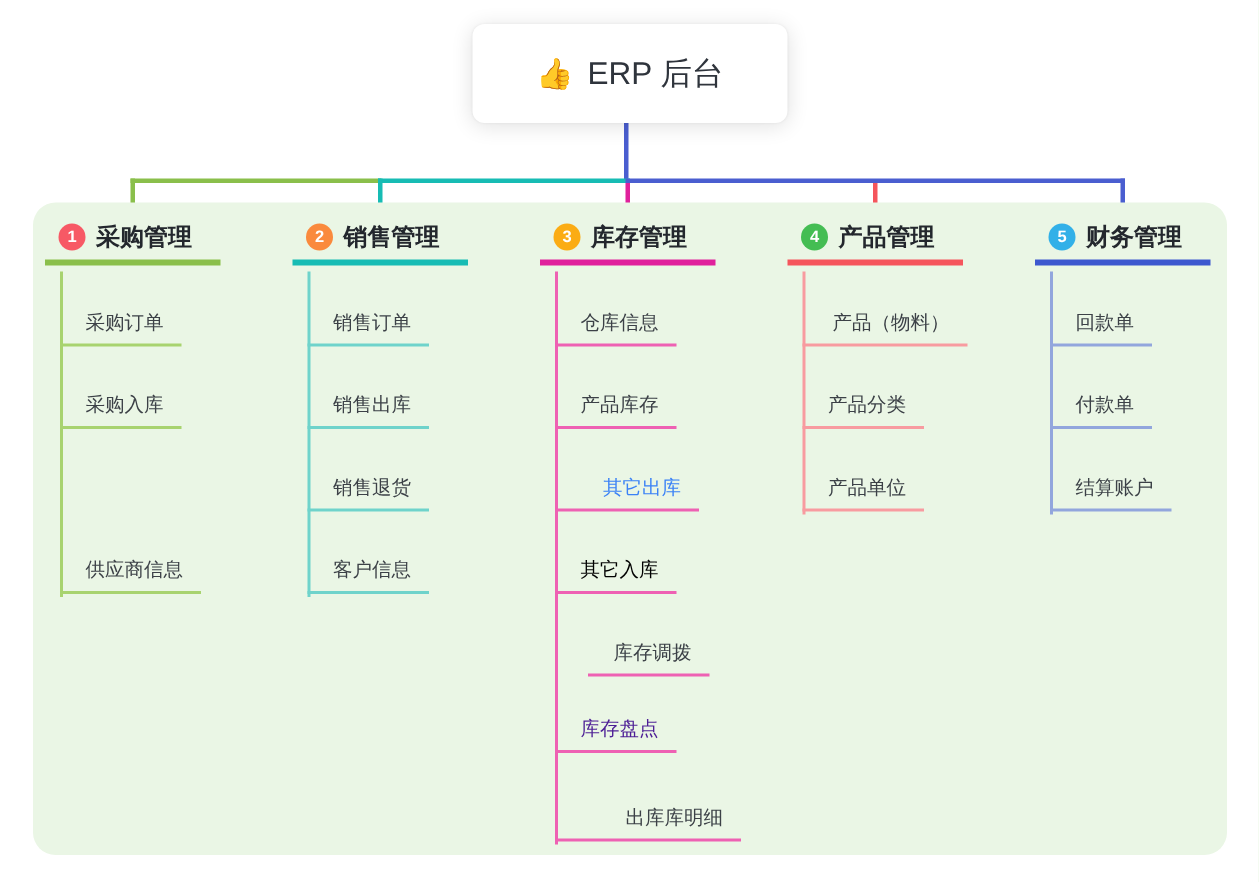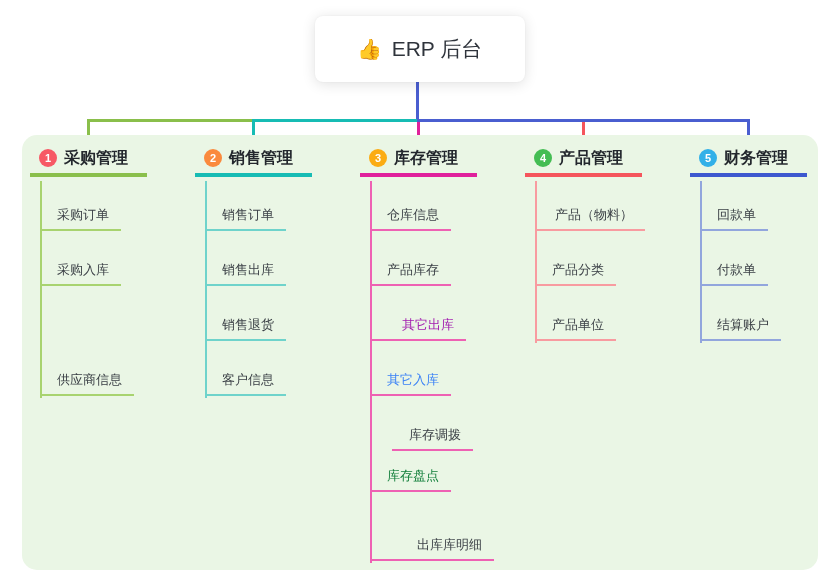--- a/index.html
+++ b/index.html
@@ -103,24 +103,24 @@
         <div class="child" style="top: 228px; border-bottom-color: rgb(111, 211, 203); color: rgb(60, 65, 71);">客户信息</div>
       </div>
       <div class="branch" style="left: 360px;">
         <div class="bheader" style="border-bottom-color: rgb(224, 33, 156);">
           <span class="badge" style="background: rgb(251, 172, 20);">3</span>
           <span style="color: rgb(35, 39, 45);">库存管理</span>
         </div>
         <div class="trunk" style="background: rgb(238, 97, 179); height: 382px;"></div>
         <div class="child" style="top: 63px; border-bottom-color: rgb(238, 97, 179); color: rgb(60, 65, 71);">仓库信息</div>
         <div class="child" style="top: 118px; border-bottom-color: rgb(238, 97, 179); color: rgb(60, 65, 71);">产品库存</div>
-        <div class="child" style="top: 173px; border-bottom-color: rgb(238, 97, 179); color: #a21caf; padding-left: 32px;">其它出库</div>
-        <div class="child" style="top: 228px; border-bottom-color: rgb(238, 97, 179); color: #3b82f6;">其它入库</div>
+        <div class="child" style="top: 173px; border-bottom-color: rgb(238, 97, 179); color: #3b82f6; padding-left: 32px;">其它出库</div>
+        <div class="child" style="top: 228px; border-bottom-color: rgb(238, 97, 179); color: #000000;">其它入库</div>
         <div class="child" style="top: 283px; border-bottom-color: rgb(238, 97, 179); color: rgb(60, 65, 71); margin-left: 22px;">库存调拨</div>
-        <div class="child" style="top: 324px; border-bottom-color: rgb(238, 97, 179); color: #15803d; text-align: center;">库存盘点</div>
+        <div class="child" style="top: 334px; border-bottom-color: rgb(238, 97, 179); color: #4c1d95; text-align: center;">库存盘点</div>
         <div class="child" style="top: 393px; border-bottom-color: rgb(238, 97, 179); color: rgb(60, 65, 71); padding-left: 47px;">出库库明细</div>
       </div>
       <div class="branch" style="left: 525px;">
         <div class="bheader" style="border-bottom-color: rgb(245, 85, 92);">
           <span class="badge" style="background: rgb(68, 189, 83);">4</span>
           <span style="color: rgb(35, 39, 45);">产品管理</span>
         </div>
         <div class="trunk" style="background: rgb(248, 155, 160); height: 162px;"></div>
         <div class="child" style="top: 63px; border-bottom-color: rgb(248, 155, 160); color: rgb(60, 65, 71); padding-left: 20px;">产品（物料）</div>
         <div class="child" style="top: 118px; border-bottom-color: rgb(248, 155, 160); color: rgb(60, 65, 71);">产品分类</div>

